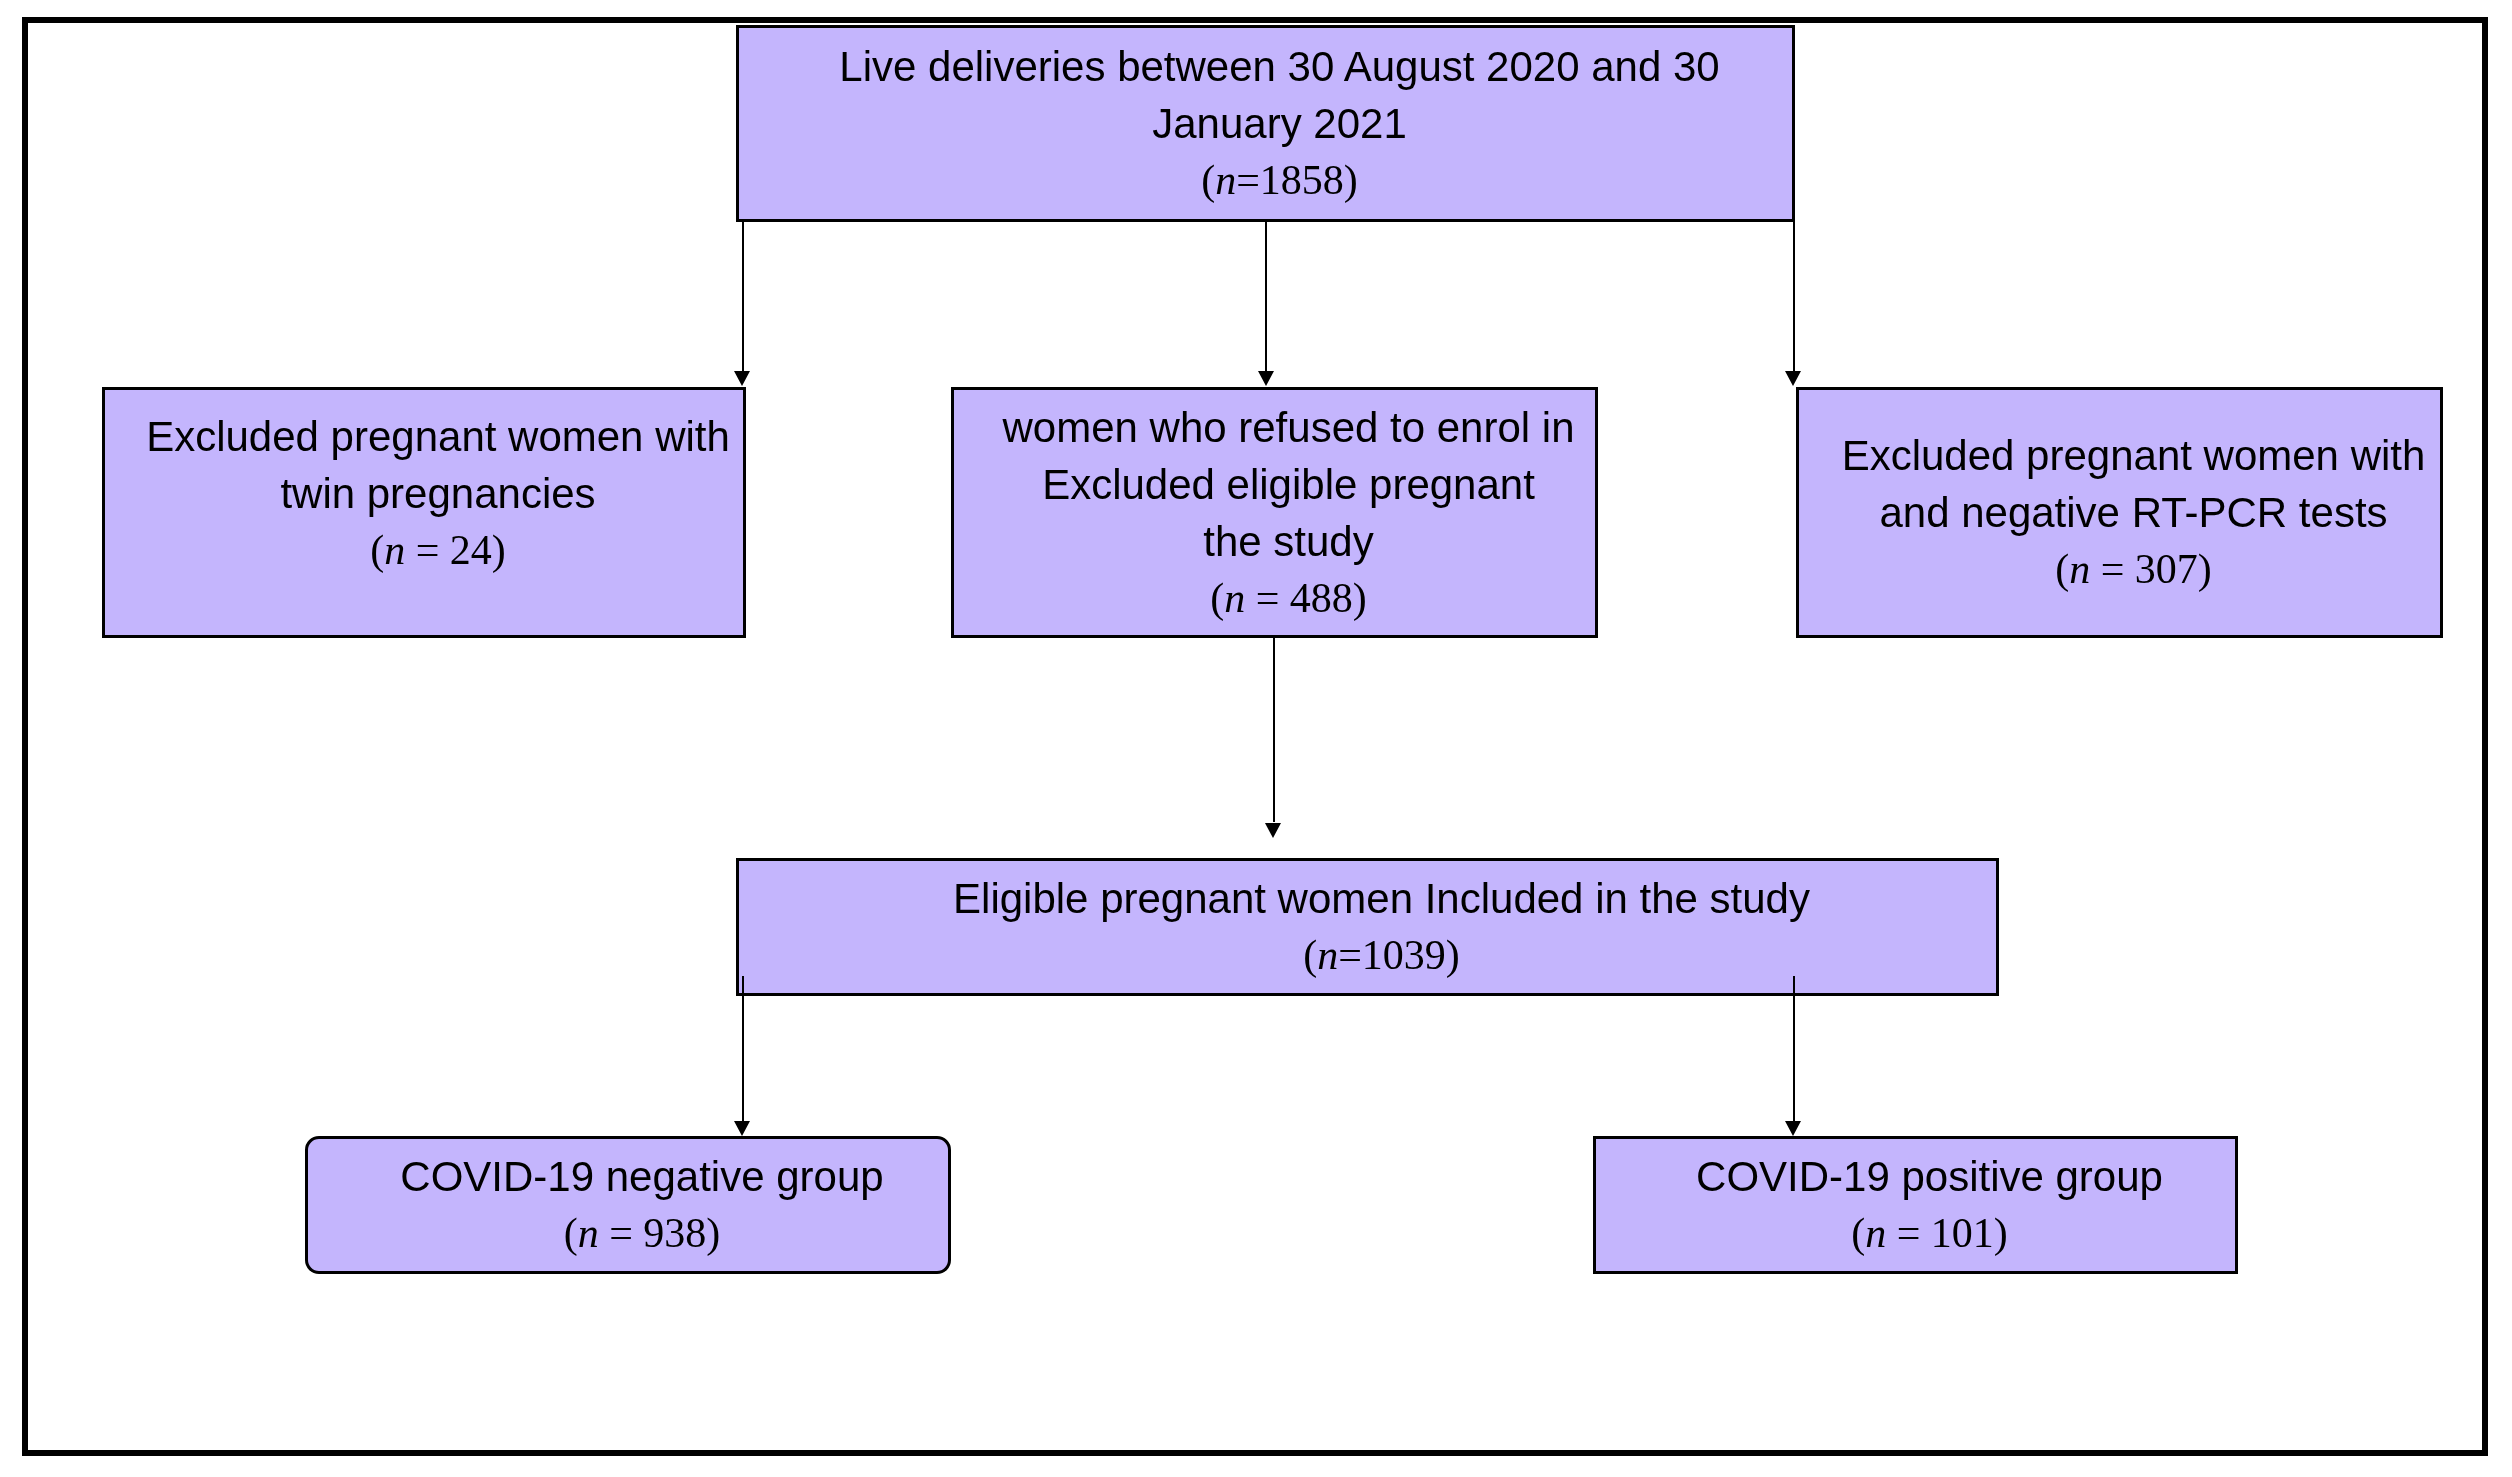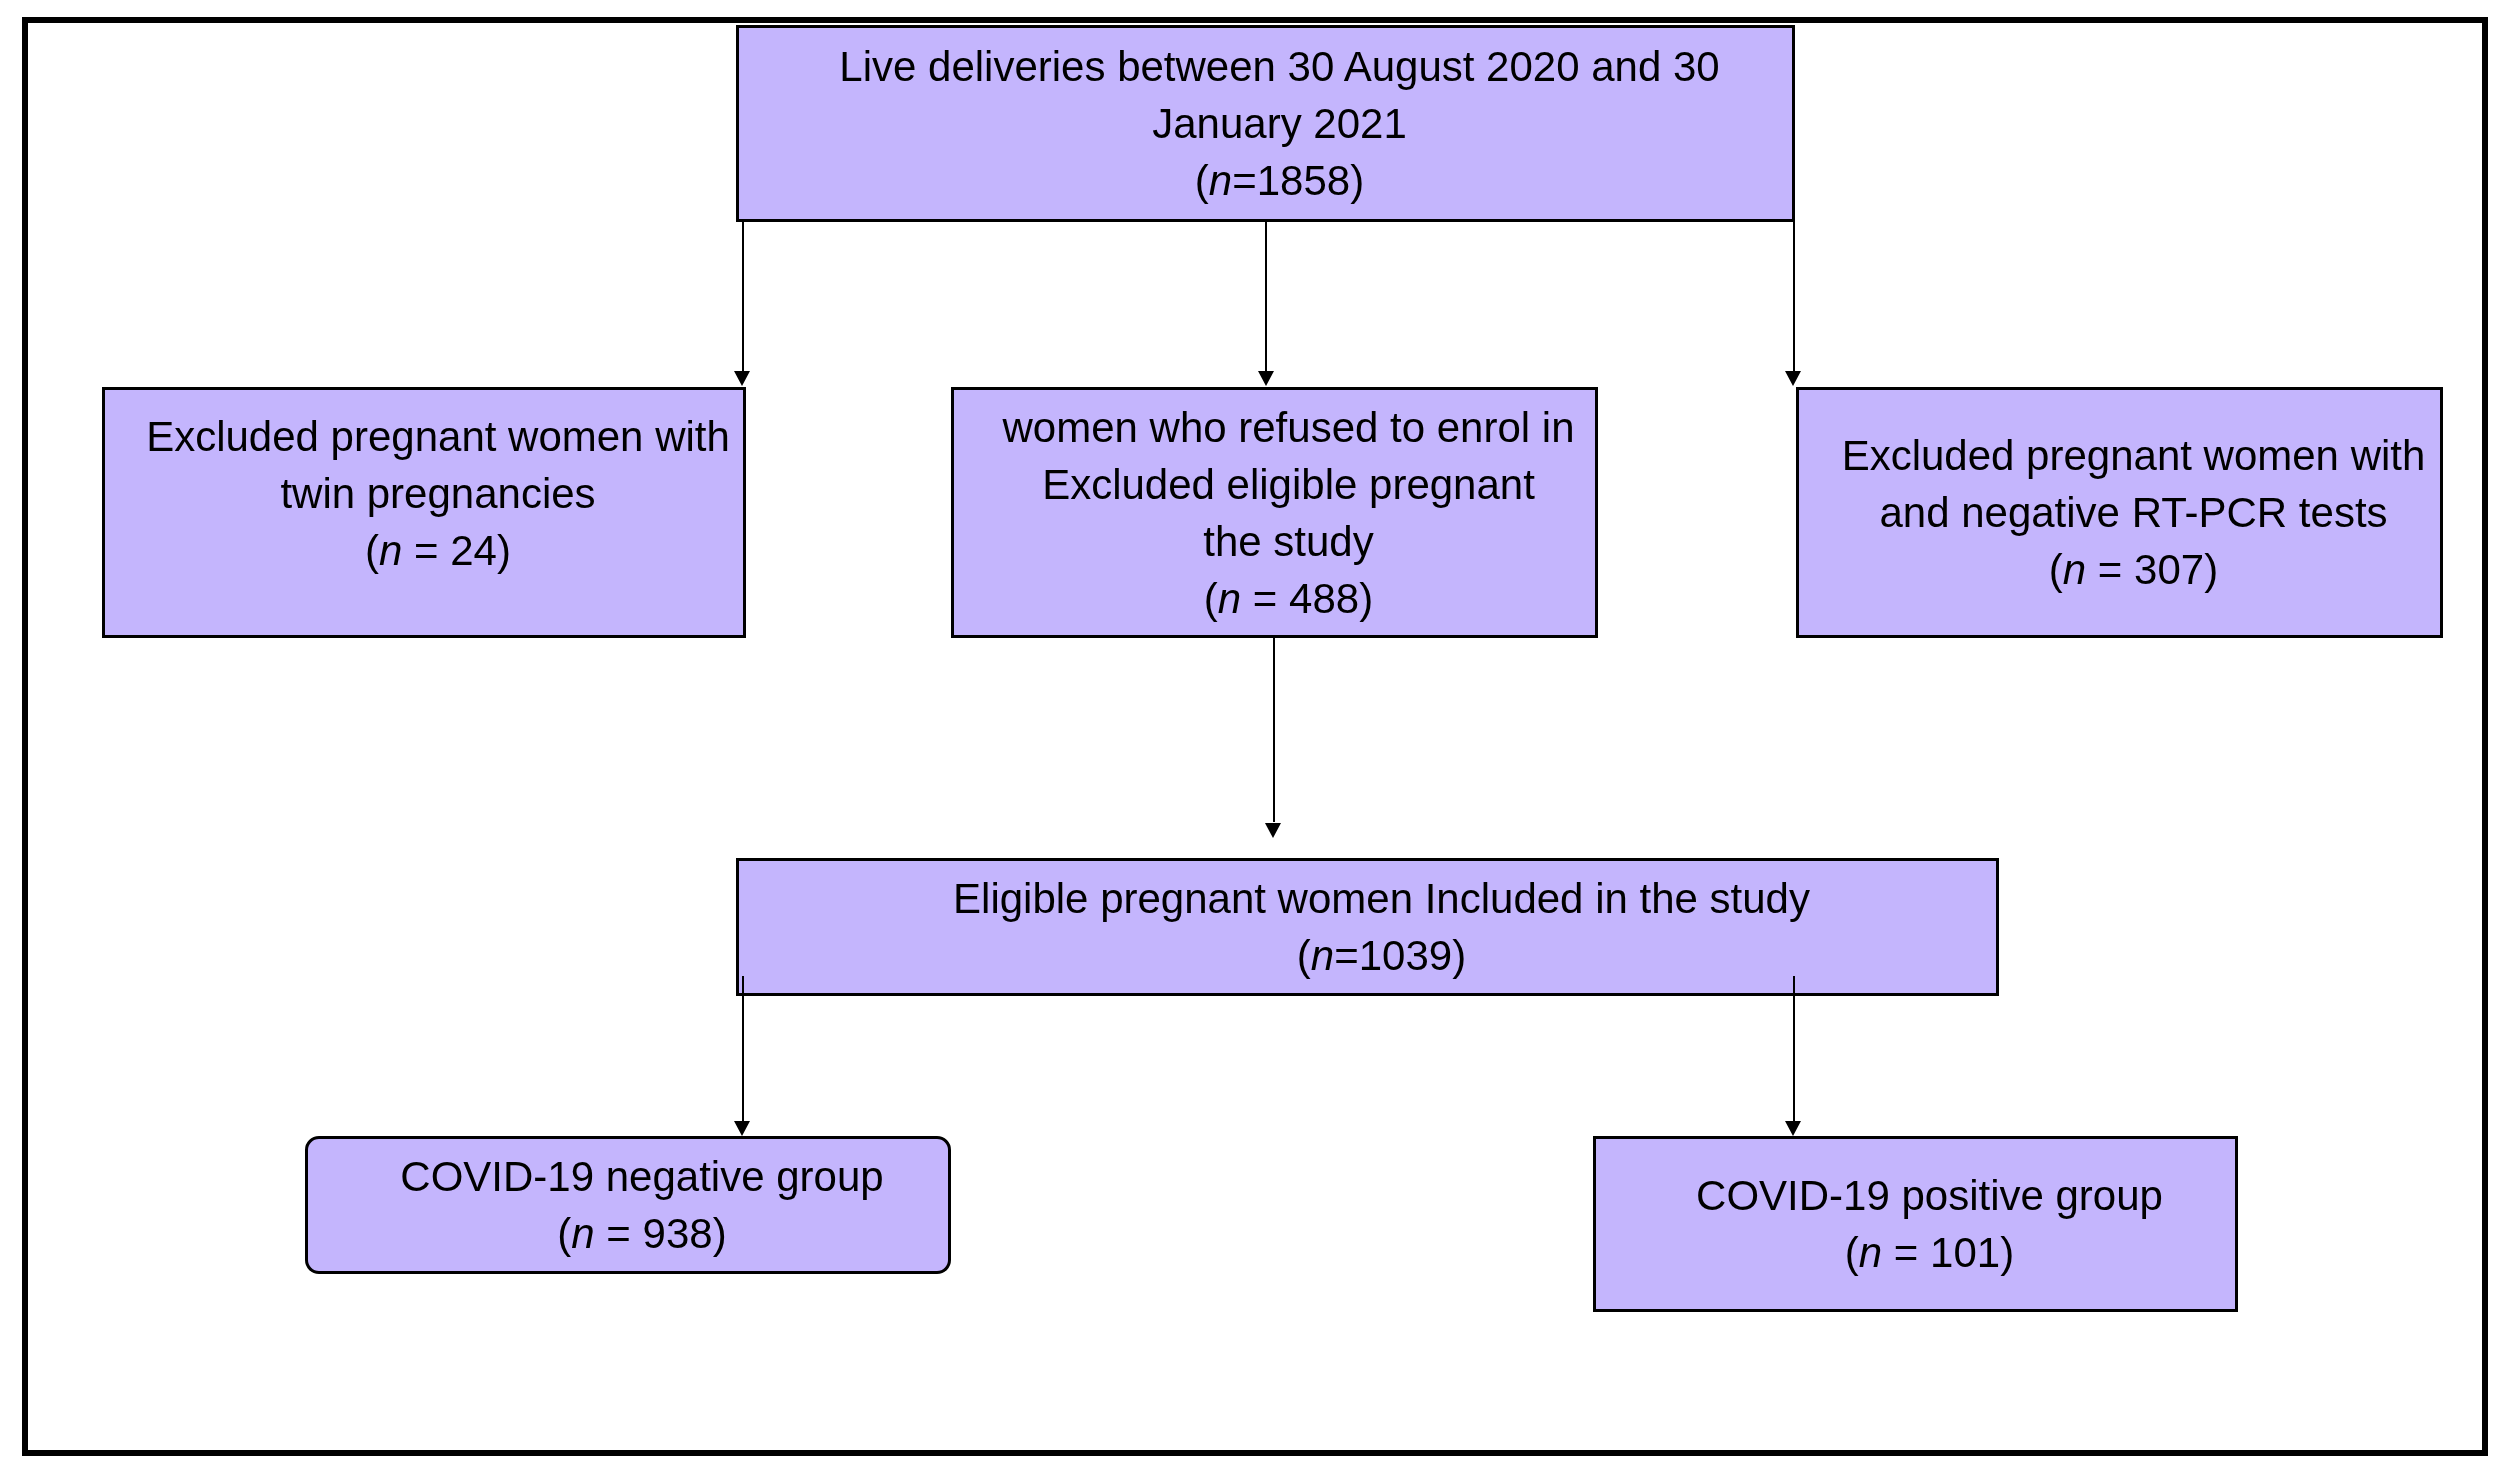--- a/index.html
+++ b/index.html
@@ -12,21 +12,21 @@
     border:6.1px solid #000; box-sizing:border-box; background:#ffffff;
   }
   .fbox {
     position:absolute; background:#c4b5fd; border:3.1px solid #000;
     box-sizing:border-box; display:flex; flex-direction:column;
     align-items:center; justify-content:center; text-align:center;
     font-size:42px; line-height:57px;padding-left:28px;
   }
   .fbox.top-align { justify-content:flex-start; padding-top:18.4px; }
   .line { display:block; white-space:nowrap; }
-  .nline { display:block; white-space:nowrap; }
+  .nline { display:block; white-space:nowrap;font-family:Liberation Serif, serif; }
   .n-it { font-style:italic; }
   .n-open, .n-rest { font-style:normal; white-space:pre; }
   .vline { position:absolute; width:1.5px; background:#000; }
   .arrowhead {
     position:absolute; width:0; height:0;
     border-left:8.5px solid transparent; border-right:8.5px solid transparent;
     border-top:15.4px solid #000;
   }
 </style>
 </head>
@@ -63,21 +63,21 @@
   <div class="fbox" style="left:736px; top:858px; width:1263px; height:138px;">
     <span class="line">Eligible pregnant women Included in the study</span>
     <span class="nline"><span class="n-open">(</span><span class="n-it">n</span><span class="n-rest">=1039)</span></span>
   </div>
 
   <div class="fbox" style="left:305px; top:1136px; width:646px; height:138px;border-radius:14px;">
     <span class="line">COVID-19 negative group</span>
     <span class="nline"><span class="n-open">(</span><span class="n-it">n</span><span class="n-rest"> = 938)</span></span>
   </div>
 
-  <div class="fbox" style="left:1593px; top:1136px; width:645px; height:176px;">
+  <div class="fbox" style="left:1593px; top:1136px; width:645px; height:138px;">
     <span class="line">COVID-19 positive group</span>
     <span class="nline"><span class="n-open">(</span><span class="n-it">n</span><span class="n-rest"> = 101)</span></span>
   </div>
 
   <div class="vline" style="left:742px; top:222px; height:149px;"></div>
   <div class="arrowhead" style="left:734px; top:371px;"></div>
 
   <div class="vline" style="left:1265px; top:222px; height:149px;"></div>
   <div class="arrowhead" style="left:1258px; top:371px;"></div>
 

